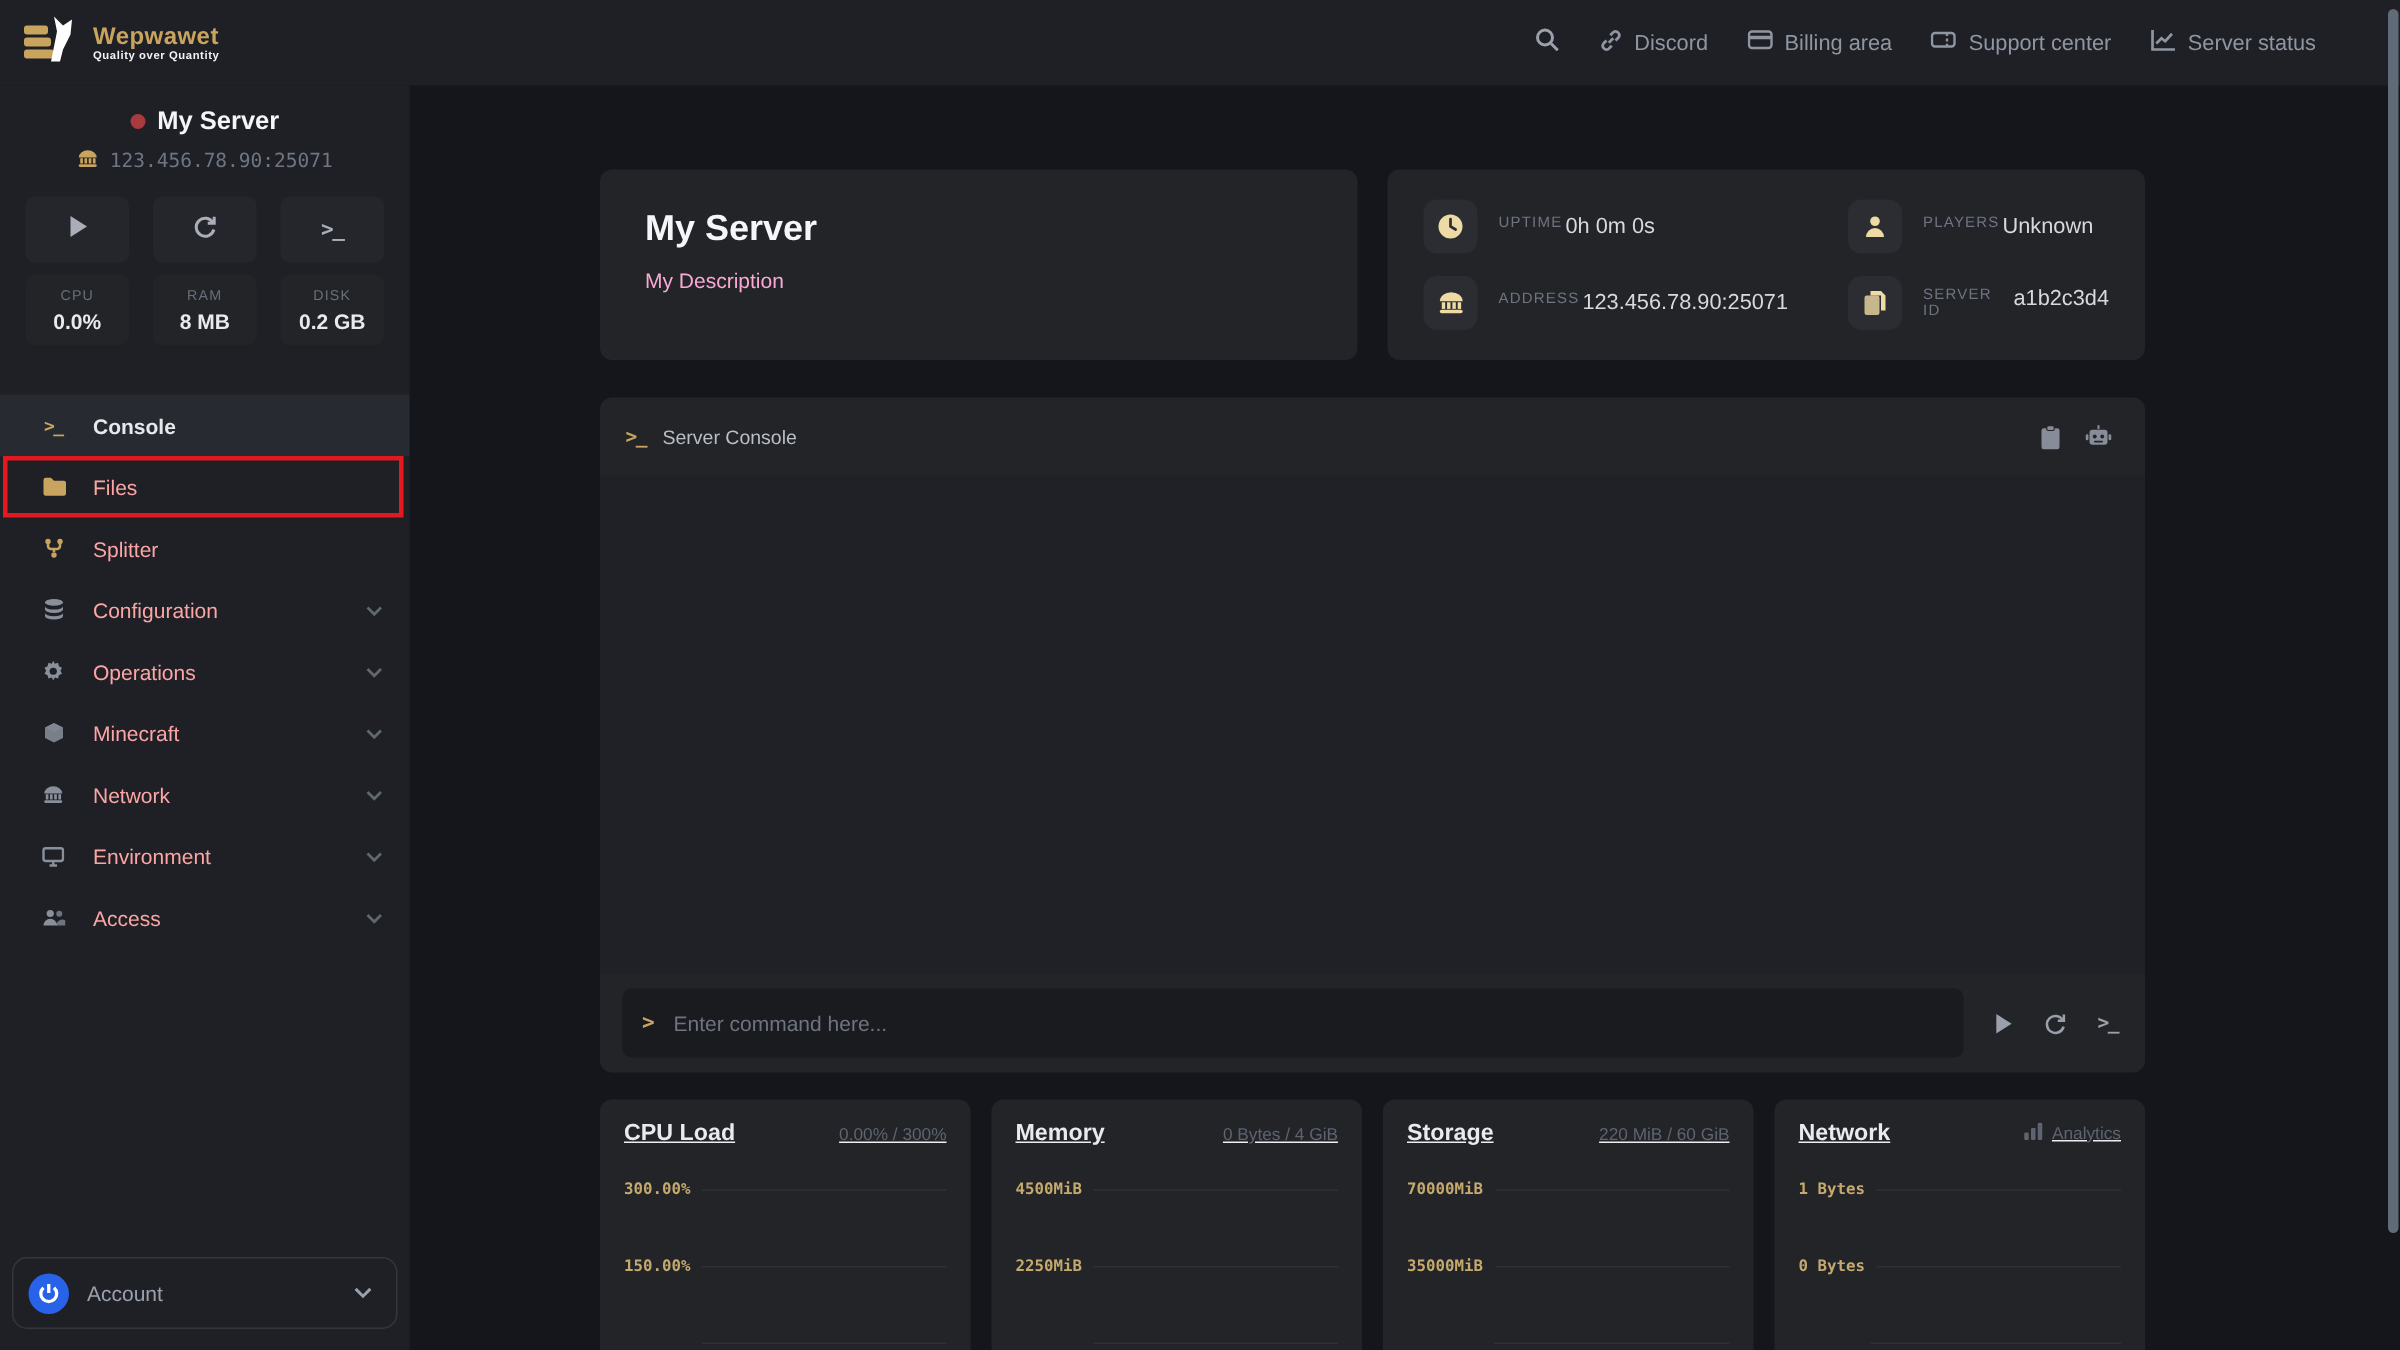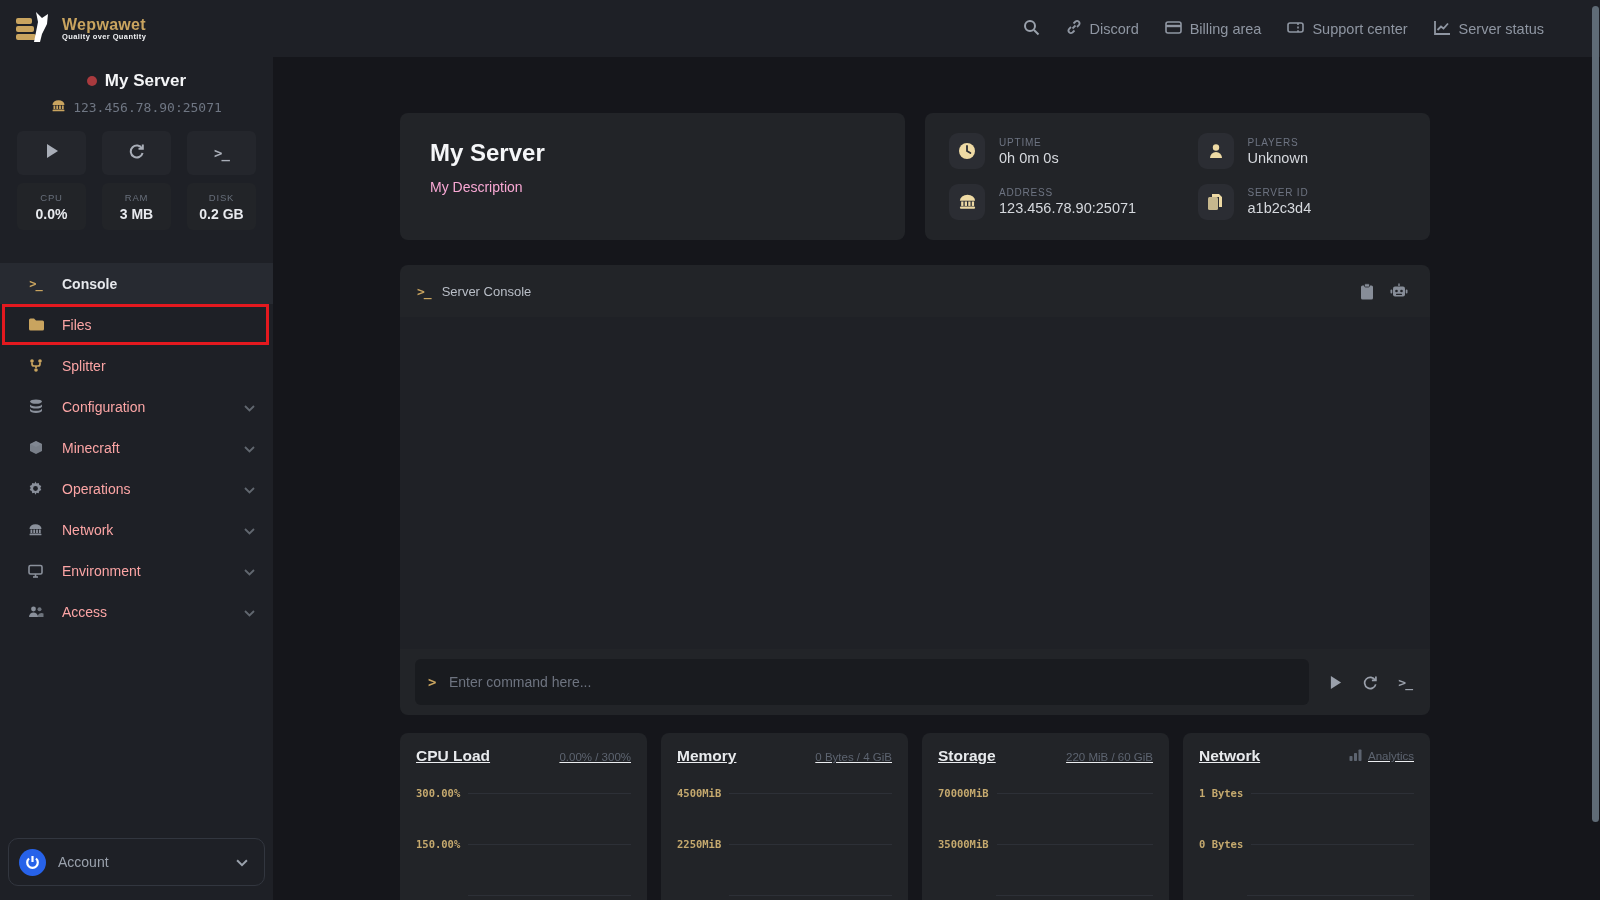--- a/index.html
+++ b/index.html
@@ -69,21 +69,21 @@
   .row1 { display:flex; gap:20px; }
   .card { background:#222428; border-radius:8px; }
   .overview-card { width:505px; height:127px; padding:26px 30px; }
   .overview-title { font-size:24px; font-weight:bold; color:#f5f6f8; }
   .overview-desc { margin-top:12px; font-size:14px; color:#f9a8d4; }
   .info-card { width:505px; height:127px; padding:17px 24px; display:grid;
     grid-template-columns:1fr 1fr; grid-template-rows:1fr 1fr; column-gap:40px; row-gap:8px; }
   .info-tile { display:flex; align-items:center; gap:14px; }
   .info-icon { width:36px; height:36px; border-radius:9px; background:#2b2d33;
     display:flex; align-items:center; justify-content:center; color:#eedaa4; flex:0 0 auto; }
-  .info-texts { display:flex; flex-direction:column; gap:2px; }
+  .info-texts { display:flex; gap:2px; }
   .info-label { font-size:10px; letter-spacing:.8px; color:#6e7482; }
   .info-value { font-size:14.5px; color:#d6d9de; }
 
   .console-card { margin-top:25px; width:1030px; height:450px; display:flex; flex-direction:column; }
   .console-head { height:52px; display:flex; align-items:center; padding:0 22px 0 17px; }
   .console-title { margin-left:11px; font-size:13px; color:#b9bec7; }
   .console-head-icons { margin-left:auto; display:flex; gap:16px; color:#878d98; }
   .console-head-icons > span { cursor:pointer; display:flex; }
   .console-body { flex:1; background:#1f2126; }
   .console-foot { height:66px; display:flex; align-items:center; padding:0 18px 0 15px; }
@@ -220,21 +220,21 @@
     </div>
   </div>
 
   <div class="mini-stats">
     <div class="mini-stat">
       <span class="lbl">CPU</span>
       <span class="val">0.0%</span>
     </div>
     <div class="mini-stat">
       <span class="lbl">RAM</span>
-      <span class="val">3 MB</span>
+      <span class="val">8 MB</span>
     </div>
     <div class="mini-stat">
       <span class="lbl">DISK</span>
       <span class="val">0.2 GB</span>
     </div>
   </div>
 
   <div class="menu">
     <div class="menu-item active">
       <span class="menu-icon gold term-glyph" style="font-size:12px;">&gt;_</span>
@@ -269,40 +269,40 @@
       </span>
       <span class="menu-label">Configuration</span>
       <span class="menu-chevron">
         <svg width="11" height="7" viewBox="0 0 11 7" fill="none" stroke="currentColor" stroke-width="1.8">
             <polyline points="1,1 5.5,5.5 10,1"></polyline>
           </svg>
       </span>
     </div>
     <div class="menu-item">
       <span class="menu-icon">
+        <svg width="15" height="15" viewBox="0 0 15 15" fill="currentColor">
+          <path d="M7.5 0.5 l1 2 2.2 -0.6 0.6 2.2 2 1 -1 2 1 2 -2 1 -0.6 2.2 -2.2 -0.6 -1 2 -1 -2 -2.2 0.6 -0.6 -2.2 -2 -1 1 -2 -1 -2 2 -1 0.6 -2.2 2.2 0.6 Z"></path>
+          <circle cx="7.5" cy="7.5" r="2.4" fill="#1e2026"></circle>
+        </svg>
+      </span>
+      <span class="menu-label">Operations</span>
+      <span class="menu-chevron">
+        <svg width="11" height="7" viewBox="0 0 11 7" fill="none" stroke="currentColor" stroke-width="1.8">
+            <polyline points="1,1 5.5,5.5 10,1"></polyline>
+          </svg>
+      </span>
+    </div>
+    <div class="menu-item">
+      <span class="menu-icon">
         <svg width="14" height="15" viewBox="0 0 14 15" fill="currentColor">
           <path d="M7 1 L13 4 V11 L7 14 L1 11 V4 Z" opacity="0.85"></path>
           <path d="M7 1 L13 4 L7 7 L1 4 Z" opacity="0.5"></path>
         </svg>
       </span>
       <span class="menu-label">Minecraft</span>
-      <span class="menu-chevron">
-        <svg width="11" height="7" viewBox="0 0 11 7" fill="none" stroke="currentColor" stroke-width="1.8">
-            <polyline points="1,1 5.5,5.5 10,1"></polyline>
-          </svg>
-      </span>
-    </div>
-    <div class="menu-item">
-      <span class="menu-icon">
-        <svg width="15" height="15" viewBox="0 0 15 15" fill="currentColor">
-          <path d="M7.5 0.5 l1 2 2.2 -0.6 0.6 2.2 2 1 -1 2 1 2 -2 1 -0.6 2.2 -2.2 -0.6 -1 2 -1 -2 -2.2 0.6 -0.6 -2.2 -2 -1 1 -2 -1 -2 2 -1 0.6 -2.2 2.2 0.6 Z"></path>
-          <circle cx="7.5" cy="7.5" r="2.4" fill="#1e2026"></circle>
-        </svg>
-      </span>
-      <span class="menu-label">Operations</span>
       <span class="menu-chevron">
         <svg width="11" height="7" viewBox="0 0 11 7" fill="none" stroke="currentColor" stroke-width="1.8">
             <polyline points="1,1 5.5,5.5 10,1"></polyline>
           </svg>
       </span>
     </div>
     <div class="menu-item">
       <span class="menu-icon">
         <svg width="15" height="13" viewBox="0 0 15 13" fill="currentColor">
           <path d="M1.5 6 a6 4.8 0 0 1 12 0 Z"></path>

